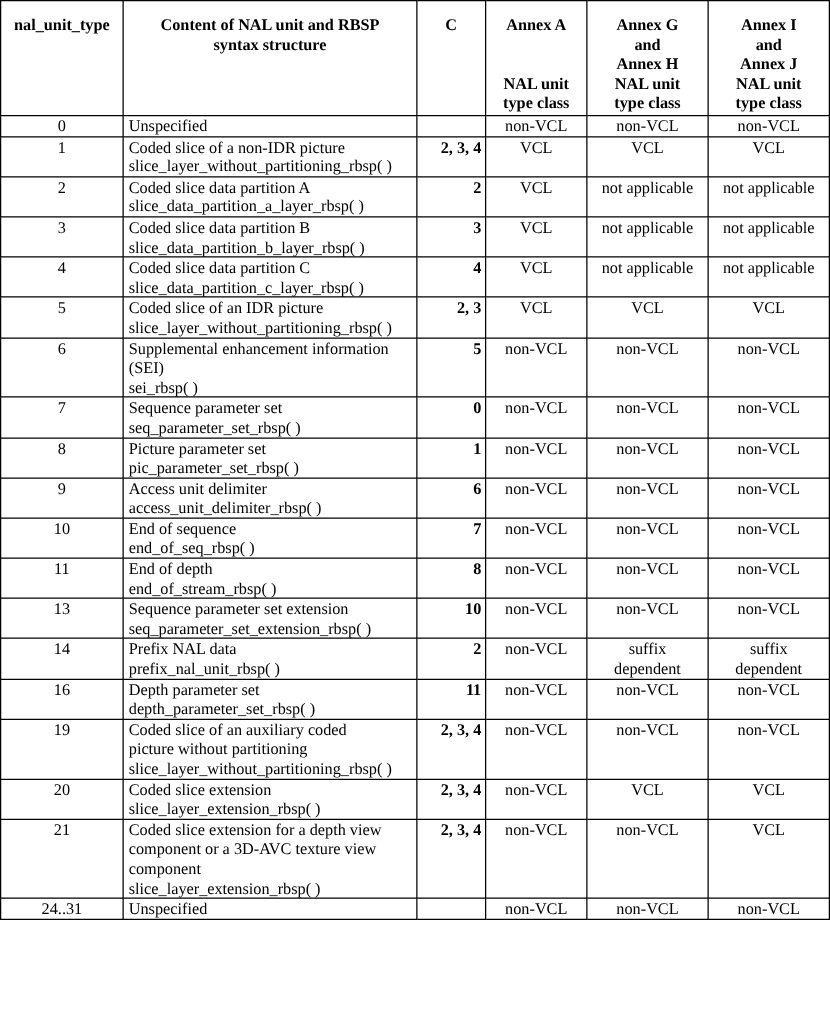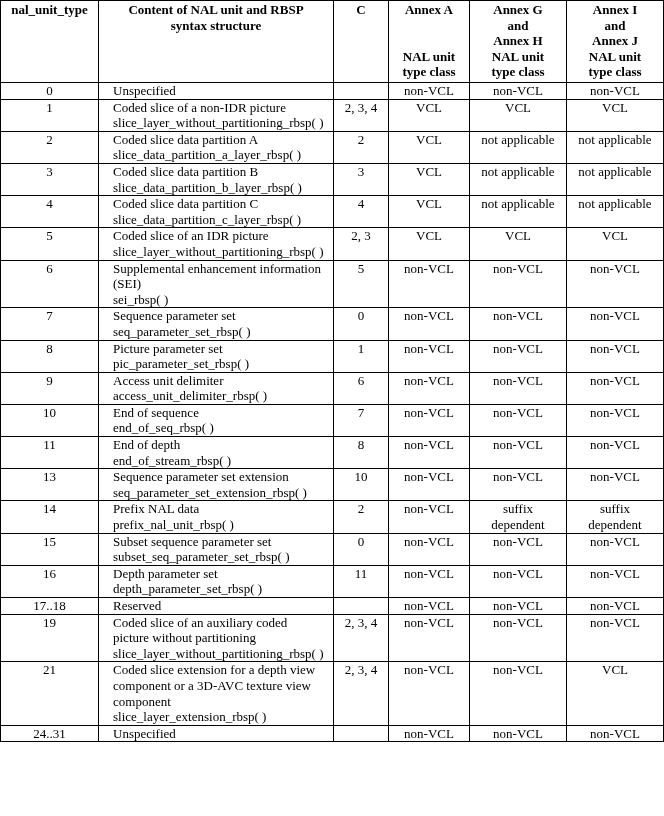--- a/index.html
+++ b/index.html
@@ -16,25 +16,25 @@
   }
   .tbl th, .tbl td {
     border: 1px solid #000;
     padding: 0 3px;
     vertical-align: top;
   }
   .tbl th {
     font-weight: bold;
     text-align: center;
     height: 80px;
-    padding-top: 1px;
+    padding-top: 11px;
   }
   .tbl td.c-type { text-align: center; }
-  .tbl td.c-content { text-align: left; padding-left: 14px; }
-  .tbl td.c-c { text-align: center; }
+  .tbl td.c-content { text-align: left; padding-left: 4px; }
+  .tbl td.c-c { text-align: right; font-weight: bold; }
   .tbl td.c-a, .tbl td.c-gh, .tbl td.c-ij { text-align: center; }
   .line { display: block; white-space: nowrap; }
   .hdr-line { display: block; }
   .spacer { display: block; height: 15.6px; }
   tr.h1 td { height: 15px; }
   tr.h2 td { height: 30px; }
   tr.h3 td { height: 46px; }
   tr.h4 td { height: 62px; }
 </style>
 </head>
@@ -376,69 +376,28 @@
           <span class="line">suffix</span>
           <span class="line">dependent</span>
         </td>
         <td class="c-ij">
           <span class="line">suffix</span>
           <span class="line">dependent</span>
         </td>
       </tr>
       <tr class="h2">
         <td class="c-type">
-          <span class="line">15</span>
-        </td>
-        <td class="c-content">
-          <span class="line">Subset sequence parameter set</span>
-          <span class="line">subset_seq_parameter_set_rbsp( )</span>
-        </td>
-        <td class="c-c">
-          <span class="line">0</span>
-        </td>
-        <td class="c-a">
-          <span class="line">non-VCL</span>
-        </td>
-        <td class="c-gh">
-          <span class="line">non-VCL</span>
-        </td>
-        <td class="c-ij">
-          <span class="line">non-VCL</span>
-        </td>
-      </tr>
-      <tr class="h2">
-        <td class="c-type">
           <span class="line">16</span>
         </td>
         <td class="c-content">
           <span class="line">Depth parameter set</span>
           <span class="line">depth_parameter_set_rbsp( )</span>
         </td>
         <td class="c-c">
           <span class="line">11</span>
-        </td>
-        <td class="c-a">
-          <span class="line">non-VCL</span>
-        </td>
-        <td class="c-gh">
-          <span class="line">non-VCL</span>
-        </td>
-        <td class="c-ij">
-          <span class="line">non-VCL</span>
-        </td>
-      </tr>
-      <tr class="h1">
-        <td class="c-type">
-          <span class="line">17..18</span>
-        </td>
-        <td class="c-content">
-          <span class="line">Reserved</span>
-        </td>
-        <td class="c-c">
-          <span class="line"></span>
         </td>
         <td class="c-a">
           <span class="line">non-VCL</span>
         </td>
         <td class="c-gh">
           <span class="line">non-VCL</span>
         </td>
         <td class="c-ij">
           <span class="line">non-VCL</span>
         </td>
@@ -456,20 +415,41 @@
           <span class="line">2, 3, 4</span>
         </td>
         <td class="c-a">
           <span class="line">non-VCL</span>
         </td>
         <td class="c-gh">
           <span class="line">non-VCL</span>
         </td>
         <td class="c-ij">
           <span class="line">non-VCL</span>
+        </td>
+      </tr>
+      <tr class="h2">
+        <td class="c-type">
+          <span class="line">20</span>
+        </td>
+        <td class="c-content">
+          <span class="line">Coded slice extension</span>
+          <span class="line">slice_layer_extension_rbsp( )</span>
+        </td>
+        <td class="c-c">
+          <span class="line">2, 3, 4</span>
+        </td>
+        <td class="c-a">
+          <span class="line">non-VCL</span>
+        </td>
+        <td class="c-gh">
+          <span class="line">VCL</span>
+        </td>
+        <td class="c-ij">
+          <span class="line">VCL</span>
         </td>
       </tr>
       <tr class="h4">
         <td class="c-type">
           <span class="line">21</span>
         </td>
         <td class="c-content">
           <span class="line">Coded slice extension for a depth view</span>
           <span class="line">component or a 3D-AVC texture view</span>
           <span class="line">component</span>

